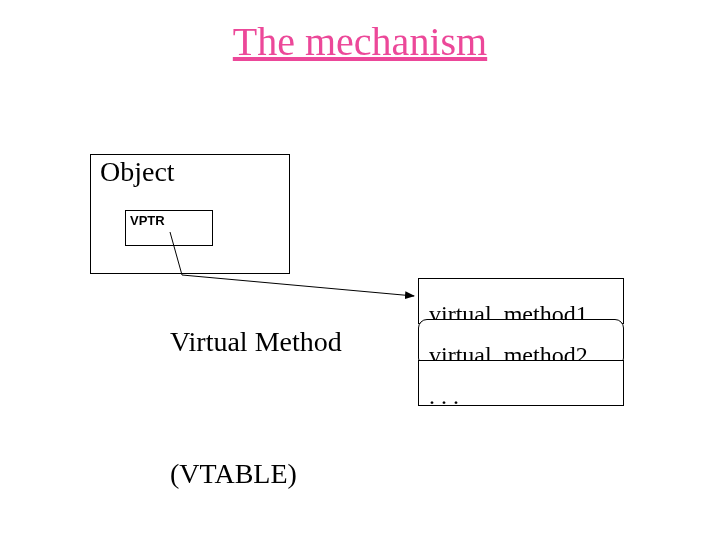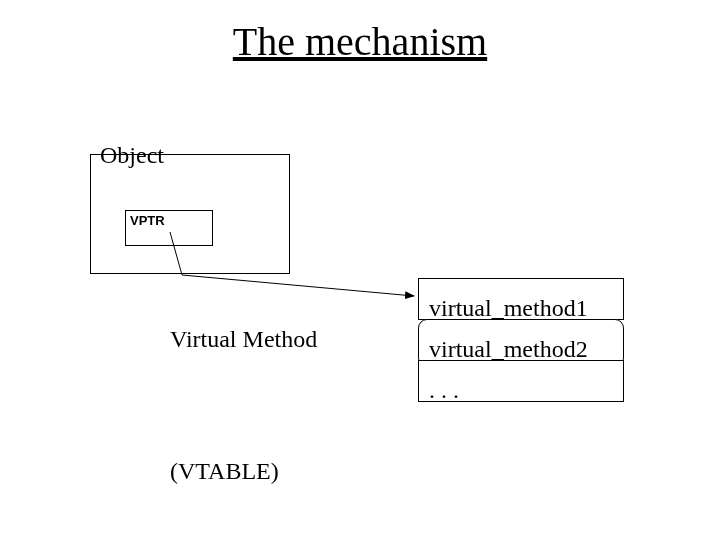--- a/index.html
+++ b/index.html
@@ -16,40 +16,40 @@
     width: 720px;
     height: 540px;
   }
   .title {
     position: absolute;
     left: 0;
     right: 0;
     top: 18px;
     text-align: center;
     font-size: 40px;
-    color: #000000;
+    color: #ec4899;
     text-decoration: underline;
   }
   .box {
     position: absolute;
     border: 1px solid #000;
     background: #fff;
     box-sizing: border-box;
   }
   .object-box {
     left: 90px;
     top: 154px;
     width: 200px;
     height: 120px;
   }
   .object-label {
     position: absolute;
     left: 100px;
-    top: 142px;
-    font-size: 24px;
+    top: 156px;
+    font-size: 28px;
   }
   .vptr-box {
     position: absolute;
     left: 125px;
     top: 210px;
     width: 88px;
     height: 36px;
     border: 1px solid #000;
     background: #fff;
     box-sizing: border-box;
@@ -65,30 +65,30 @@
     top: 0;
     width: 720px;
     height: 540px;
     pointer-events: none;
   }
   .cell {
     position: absolute;
     border: 1px solid #000;
     box-sizing: border-box;
     font-size: 24px;
-    padding: 16px 10px;
+    padding: 22px 10px;
     background: #fff;
   }
   .vmcell1 { left: 418px; top: 278px; width: 206px; height: 42px; }
   .vmcell2 { left: 418px; top: 319px; width: 206px; height: 48px; border-radius: 9px; }
   .vmcell3 { left: 418px; top: 360px; width: 206px; height: 42px; }
   .label-block {
     position: absolute;
     left: 170px;
-    font-size: 24px;
+    font-size: 28px;
   }
   .lbl1 { top: 326px; }
   .lbl2 { top: 370px; }
   .lbl3 { top: 414px; margin-top: 44px; }
 </style>
 </head>
 <body>
 
 <div class="stage">
 

